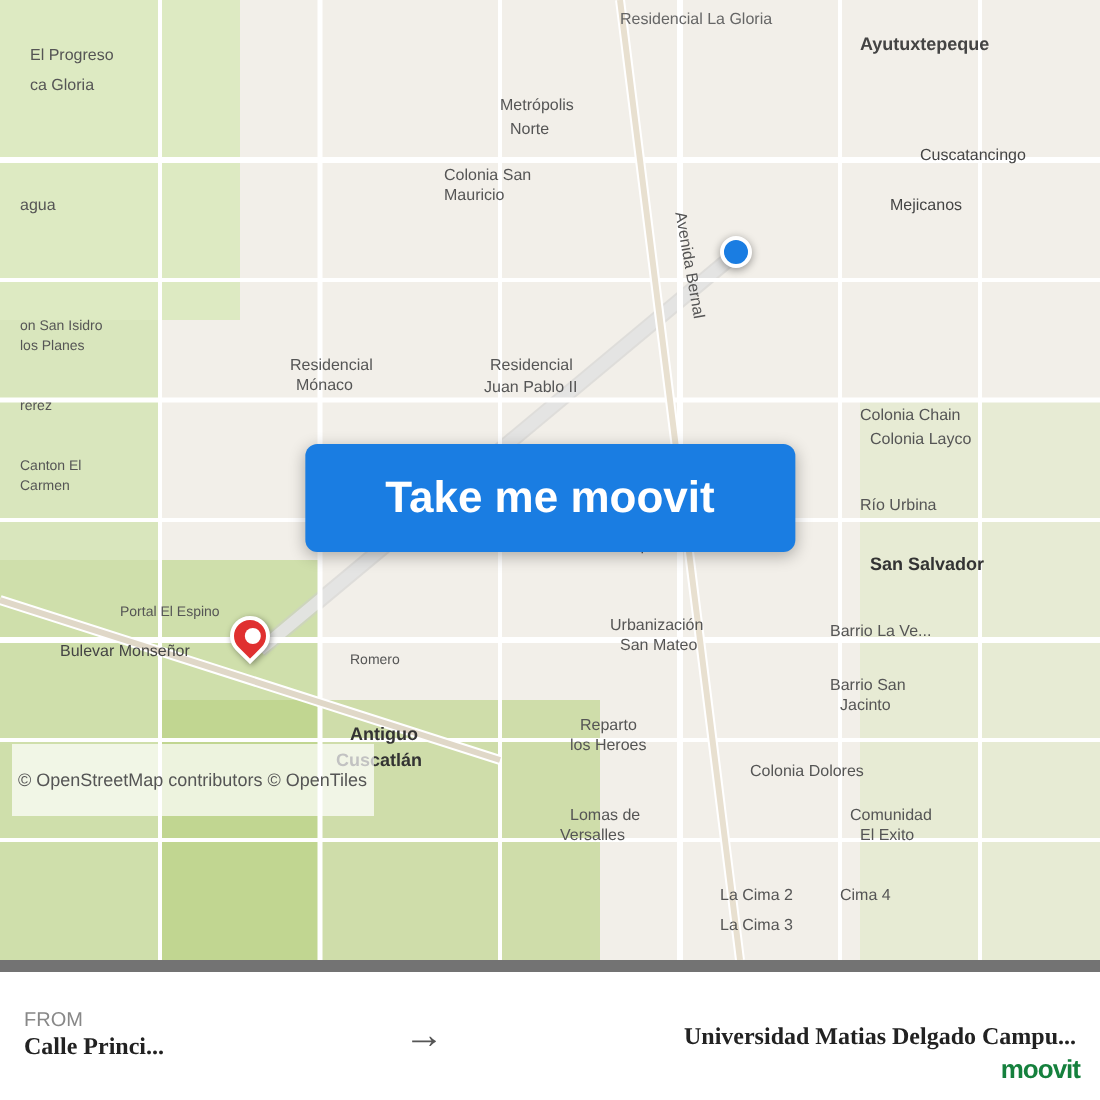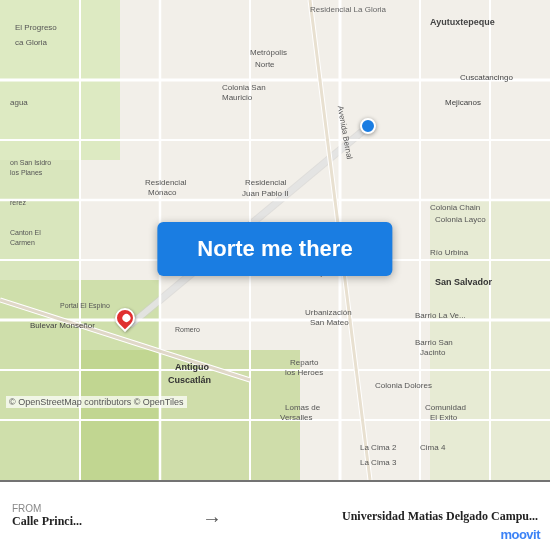--- a/index.html
+++ b/index.html
@@ -29,21 +29,21 @@
 
     
     #bottom-bar {
       width: 550px;
       height: 70px;
       background: #ffffff;
       display: flex;
       align-items: center;
       justify-content: space-between;
       padding: 0 12px;
-      border-top: 2px solid #737373;
+      border-top: 6px solid #737373;
       position: relative;
       z-index: 10;
     }
 
     #from-location, #to-location {
       display: flex;
       flex-direction: column;
       max-width: 200px;
     }
 
@@ -68,21 +68,21 @@
       color: #555;
       flex-shrink: 0;
     }
 
     #moovit-logo {
       position: absolute;
       right: 10px;
       bottom: 8px;
       font-size: 13px;
       font-weight: bold;
-      color: #3b82f6;
+      color: #15803d;
       letter-spacing: -0.5px;
     }
 
     
     #take-me-there-btn {
       position: absolute;
       left: 50%;
       transform: translateX(-50%);
       top: 222px;
       background: #1a7de2;
@@ -99,21 +99,21 @@
     }
 
     
     #attribution {
       position: absolute;
       bottom: 72px;
       left: 6px;
       font-size: 9px;
       color: #555;
       background: rgba(255,255,255,0.7);
-      padding: 1px 3px;
+      padding: 13px 3px;
       z-index: 15;
     }
 
     
     .marker-red {
       position: absolute;
       width: 20px;
       height: 26px;
       z-index: 15;
     }
@@ -242,21 +242,21 @@
   <div class="marker-red" style="left: 115px; top: 308px;">
     <div class="pin-body">
       <div class="pin-dot"></div>
     </div>
   </div>
 
   <div class="marker-blue" style="left: 360px; top: 118px;">
     <div class="dot-outer"></div>
   </div>
 
-  <button id="take-me-there-btn">Norte me there</button>
+  <button id="take-me-there-btn">Take me moovit</button>
 
   <div id="attribution">
     <span>© OpenStreetMap contributors © OpenTiles</span>
   </div>
 </div>
 
 <div id="bottom-bar">
   <div id="from-location">
     <span class="loc-label">From</span>
     <span class="loc-name">Calle Princi...</span>

